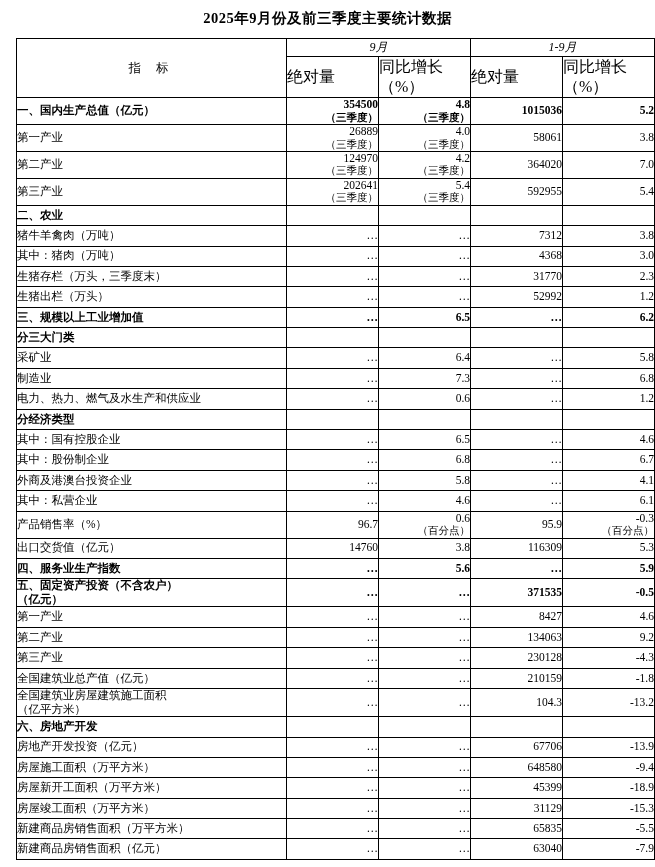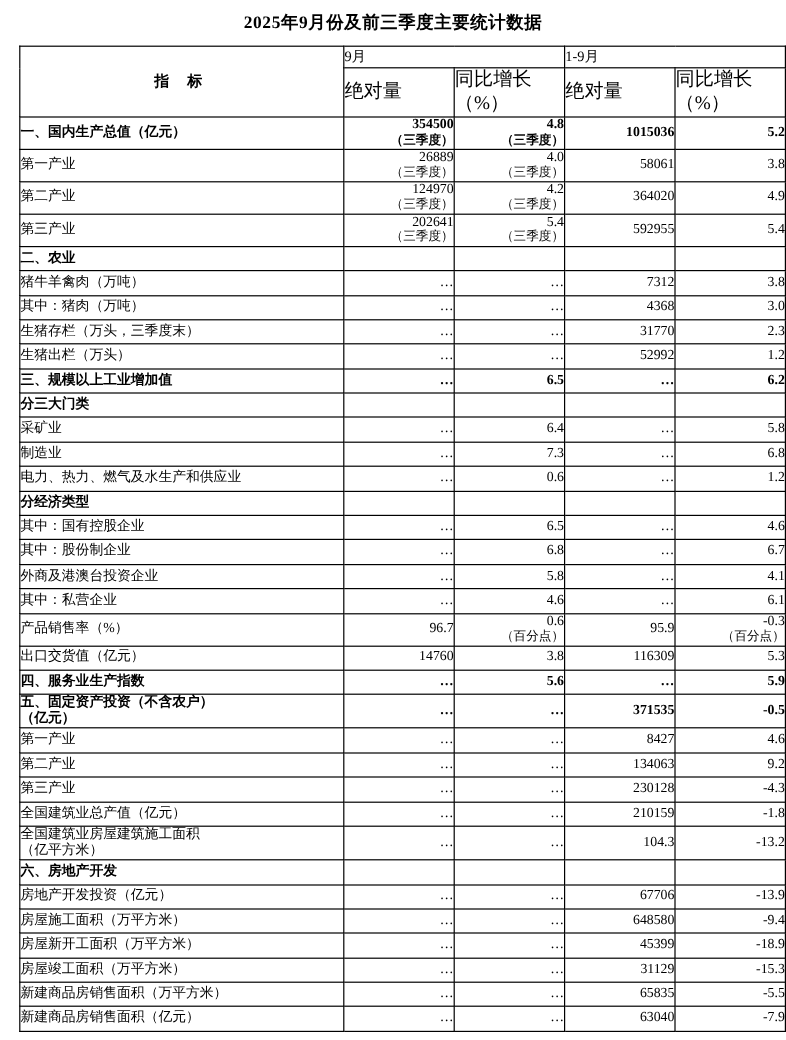--- a/index.html
+++ b/index.html
@@ -33,29 +33,30 @@
     font-size: 11.5px;
   }
   table.stats td, table.stats th {
     border: 1px solid #000000;
     padding: 0;
     vertical-align: middle;
   }
   
   .hdr-ind {
     text-align: center;
-    font-weight: bold;
+    font-weight: normal;
     letter-spacing: 6px;
     font-size: 12.5px;
     padding: 4px 0;
   }
   .hdr-period {
-    text-align: left;
+    text-align: center;
     font-size: 12px;
     padding: 3px 0;
+    font-style: italic;
   }
   .hdr-sub {
     text-align: left;
     font-size: 16px;
     line-height: 1.25;
     padding: 4px 0;
   }
   
   tbody tr {
     height: 20.4px;
@@ -127,21 +128,21 @@
           <td class="num"><span class="cellwrap">26889</span><span class="line2">（三季度）</span></td>
           <td class="num"><span class="cellwrap">4.0</span><span class="line2">（三季度）</span></td>
           <td class="num"><span class="cellwrap">58061</span></td>
           <td class="num"><span class="cellwrap">3.8</span></td>
         </tr>
         <tr>
           <td class="ind ind-indent1">第二产业</td>
           <td class="num"><span class="cellwrap">124970</span><span class="line2">（三季度）</span></td>
           <td class="num"><span class="cellwrap">4.2</span><span class="line2">（三季度）</span></td>
           <td class="num"><span class="cellwrap">364020</span></td>
-          <td class="num"><span class="cellwrap">4.9</span></td>
+          <td class="num"><span class="cellwrap">7.0</span></td>
         </tr>
         <tr>
           <td class="ind ind-indent1">第三产业</td>
           <td class="num"><span class="cellwrap">202641</span><span class="line2">（三季度）</span></td>
           <td class="num"><span class="cellwrap">5.4</span><span class="line2">（三季度）</span></td>
           <td class="num"><span class="cellwrap">592955</span></td>
           <td class="num"><span class="cellwrap">5.4</span></td>
         </tr>
         <tr>
           <td class="ind ind-l1">二、农业</td>

